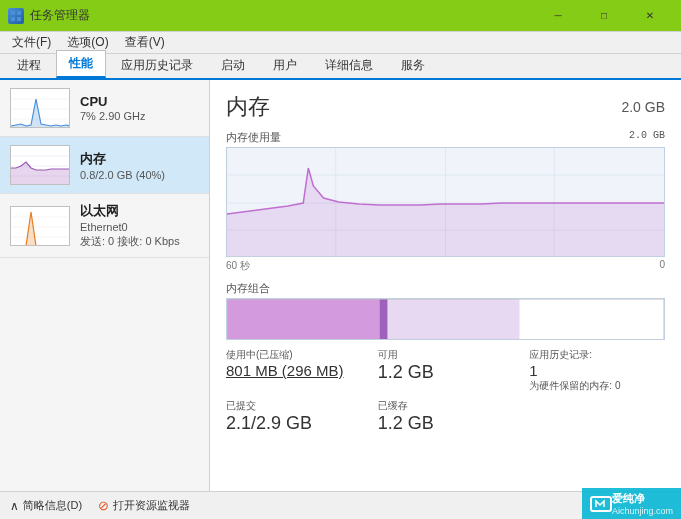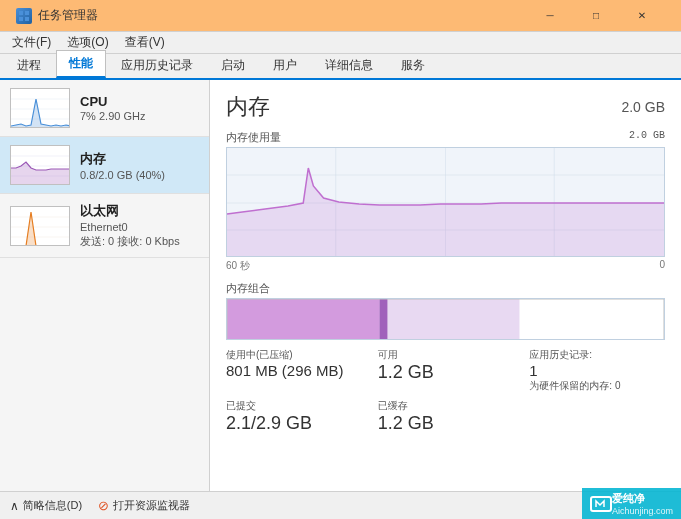--- a/index.html
+++ b/index.html
@@ -7,25 +7,25 @@
       width: 681px;
       height: 519px;
       font-family: 'Microsoft YaHei', 'SimHei', sans-serif;
       font-size: 12px;
       background: #f0f0f0;
       overflow: hidden;
     }
 
     
     .titlebar {
-      background: #fdba74;
+      background: #84cc16;
       height: 32px;
       display: flex;
       align-items: center;
-      padding: 0 16px;
+      padding: 0 8px;
       border-bottom: 1px solid #d0d0d0;
     }
     .titlebar-icon {
       width: 16px;
       height: 16px;
       margin-right: 6px;
       background: linear-gradient(135deg, #4a90d9, #2060a0);
       border-radius: 2px;
       display: flex; align-items: center; justify-content: center;
     }
@@ -402,21 +402,21 @@
 
           <rect x="0" y="0" width="430" height="42" fill="none" stroke="#c0c0c0" stroke-width="1"></rect>
         </svg>
       </div>
     </div>
 
     <div class="stats-grid">
 
       <div class="stat-item">
         <div class="stat-label">使用中(已压缩)</div>
-        <div style="font-size:15px; font-weight:400; color:#333;">801 MB (296 MB)</div>
+        <div style="font-size:15px; font-weight:400; color:#333;text-decoration:underline;">801 MB (296 MB)</div>
       </div>
 
       <div class="stat-item">
         <div class="stat-label">可用</div>
         <div class="stat-value">1.2 GB</div>
       </div>
 
       <div class="stat-item">
         <div class="stat-label">应用历史记录:</div>
         <div style="font-size:15px; color:#333;">1</div>

